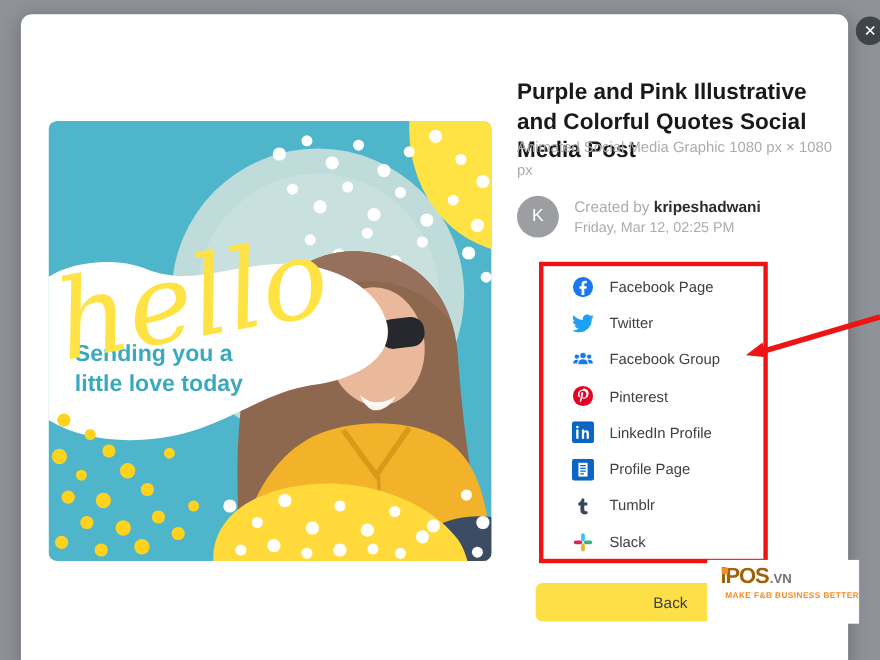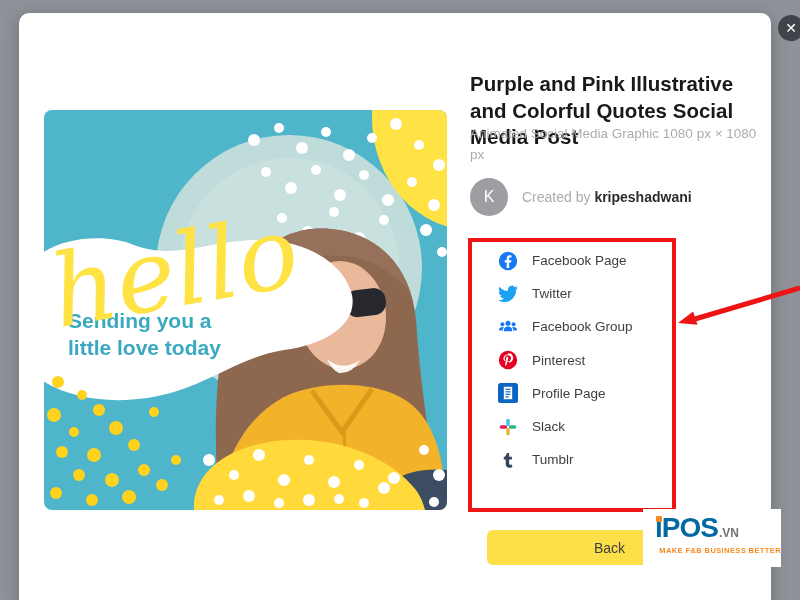--- a/index.html
+++ b/index.html
@@ -81,21 +81,21 @@
     flex: 0 0 auto;
   }
   .creator-text { margin-left: 14px; }
   .creator-line1 { font-size: 14px; color: #aaacae; }
   .creator-line1 .creator-name { color: #2a2c2f; font-weight: bold; }
   .creator-line2 { font-size: 13px; color: #aaacae; margin-top: 3px; }
 
   
   .share-box {
     position: absolute;
-    left: 449px; top: 225px;
+    left: 471px; top: 225px;
     width: 208px; height: 274px;
     border: 4px solid #ee1414;
     z-index: 10;
   }
   .share-list { padding: 2px 0 0 26px; }
   .share-row {
     height: 33.2px;
     display: flex;
     align-items: center;
     cursor: pointer;
@@ -131,23 +131,23 @@
     position: absolute;
     left: 624px; top: 496px;
     width: 138px; height: 58px;
     background: #ffffff;
     z-index: 15;
     padding: 4px 0 0 12px;
   }
   .logo-row { display: flex; align-items: baseline; }
   .logo-brand {
     position: relative;
-    font-size: 28px;
+    font-size: 20px;
     font-weight: bold;
-    color: #0369a1;
+    color: #a16207;
     letter-spacing: -1px;
     line-height: 1.1;
   }
   .logo-brand::before {
     content: "";
     position: absolute;
     left: 1px; top: 3px;
     width: 6px; height: 6px;
     background: #f68b1f;
     border-radius: 1px;
@@ -290,20 +290,21 @@
     </svg>
   </div>
 
   <h1 class="details-title">Purple and Pink Illustrative and Colorful Quotes Social Media Post</h1>
   <p class="details-subtitle">Animated Social Media Graphic 1080 px × 1080 px</p>
 
   <div class="creator-row">
     <div class="avatar">K</div>
     <div class="creator-text">
       <div class="creator-line1"><span>Created by </span><span class="creator-name">kripeshadwani</span></div>
+      <div class="creator-line2">Friday, Mar 12, 02:25 PM</div>
     </div>
   </div>
 
   <div class="share-box">
     <div class="share-list" id="share-list">
         <div class="share-row">
           <span class="share-icon">
             <svg viewBox="0 0 24 24">
               <circle cx="12" cy="12" r="11" fill="#1877F2"></circle>
               <path fill="#fff" d="M13.4 20.5v-6.7h2.3l.4-2.8h-2.7V9.2c0-.8.2-1.4 1.4-1.4h1.4V5.3c-.3 0-1.1-.1-2.1-.1-2.2 0-3.7 1.3-3.7 3.8v2H8.1v2.8h2.3v6.7z"></path>
@@ -333,54 +334,63 @@
           <span class="share-label">Facebook Group</span>
         </div>
         <div class="share-row">
           <span class="share-icon">
             <svg viewBox="0 0 24 24">
               <circle cx="12" cy="12" r="11" fill="#E60023"></circle>
               <path fill="#fff" d="M12.1 5.3c-3.6 0-5.6 2.4-5.6 5 0 1.2.65 2.75 1.7 3.24.16.07.25 0 .28-.12l.28-1.1c.03-.12 0-.23-.1-.35-.36-.45-.64-1.25-.64-2 0-1.94 1.47-3.82 3.97-3.82 2.16 0 3.67 1.47 3.67 3.58 0 2.38-1.2 4.03-2.77 4.03-.86 0-1.51-.71-1.3-1.59.25-1.05.73-2.18.73-2.94 0-.68-.36-1.24-1.12-1.24-.89 0-1.6.92-1.6 2.14 0 .78.26 1.31.26 1.31l-1.06 4.5c-.31 1.34-.05 2.98 0 3.14.03.1.14.13.2.05.09-.12 1.24-1.54 1.63-2.96l.62-2.37c.3.58 1.2 1.08 2.15 1.08 2.83 0 4.75-2.58 4.75-6.03 0-2.6-2.21-5.05-5.79-5.05z"></path>
             </svg>
           </span>
           <span class="share-label">Pinterest</span>
+        </div>
+        <div class="share-row">
+          <span class="share-icon">
+            <svg viewBox="0 0 24 24">
+              <rect width="24" height="24" rx="3" fill="#0A66C2"></rect>
+              <path fill="#fff" d="M7.1 8.9H4.6V19h2.5zM5.85 7.7a1.45 1.45 0 1 0 0-2.9 1.45 1.45 0 0 0 0 2.9zM13.2 13.7c0-1.1.5-1.8 1.45-1.8.9 0 1.33.63 1.33 1.8V19h2.47v-6.1c0-2.1-1.2-3.1-2.85-3.1-1.3 0-1.93.73-2.28 1.24h-.07V8.9H10.8V19h2.4z"></path>
+            </svg>
+          </span>
+          <span class="share-label">LinkedIn Profile</span>
         </div>
         <div class="share-row">
           <span class="share-icon">
             <svg viewBox="0 0 24 24">
               <rect width="24" height="24" rx="3" fill="#0A66C2"></rect>
               <rect x="7" y="4.5" width="10" height="15" fill="#fff"></rect>
               <g stroke="#0A66C2" stroke-width="1.4">
                 <line x1="9" y1="7.6" x2="15" y2="7.6"></line>
                 <line x1="9" y1="10.6" x2="15" y2="10.6"></line>
                 <line x1="9" y1="13.6" x2="15" y2="13.6"></line>
                 <line x1="9" y1="16.6" x2="13" y2="16.6"></line>
               </g>
             </svg>
           </span>
           <span class="share-label">Profile Page</span>
         </div>
         <div class="share-row">
           <span class="share-icon">
             <svg viewBox="0 0 24 24">
+              <path fill="#35465C" d="M13.7 21.2c-2.7 0-4.5-1.9-4.5-4.5v-5.2H6.9V8.6c2.3-.8 3.4-2.5 3.7-4.9h2.8v4.4h3.3v3.4h-3.3v4.4c0 1.2.6 1.8 1.6 1.8.5 0 1.1-.15 1.5-.35l.8 2.95c-.7.5-2 .9-3.6.9z"></path>
+            </svg>
+          </span>
+          <span class="share-label">Tumblr</span>
+        </div>
+        <div class="share-row">
+          <span class="share-icon">
+            <svg viewBox="0 0 24 24">
               <rect x="10" y="2" width="4" height="9" rx="2" fill="#36C5F0"></rect>
               <rect x="13" y="10" width="9" height="4" rx="2" fill="#2EB67D"></rect>
               <rect x="10" y="13" width="4" height="9" rx="2" fill="#ECB22E"></rect>
               <rect x="2" y="10" width="9" height="4" rx="2" fill="#E01E5A"></rect>
             </svg>
           </span>
           <span class="share-label">Slack</span>
-        </div>
-        <div class="share-row">
-          <span class="share-icon">
-            <svg viewBox="0 0 24 24">
-              <path fill="#35465C" d="M13.7 21.2c-2.7 0-4.5-1.9-4.5-4.5v-5.2H6.9V8.6c2.3-.8 3.4-2.5 3.7-4.9h2.8v4.4h3.3v3.4h-3.3v4.4c0 1.2.6 1.8 1.6 1.8.5 0 1.1-.15 1.5-.35l.8 2.95c-.7.5-2 .9-3.6.9z"></path>
-            </svg>
-          </span>
-          <span class="share-label">Tumblr</span>
         </div>
       </div>
   </div>
 
   <button class="back-btn">Back</button>
 
   <div class="logo">
     <div class="logo-row">
       <span class="logo-brand">iPOS</span>
         <span class="logo-suffix">.VN</span>

